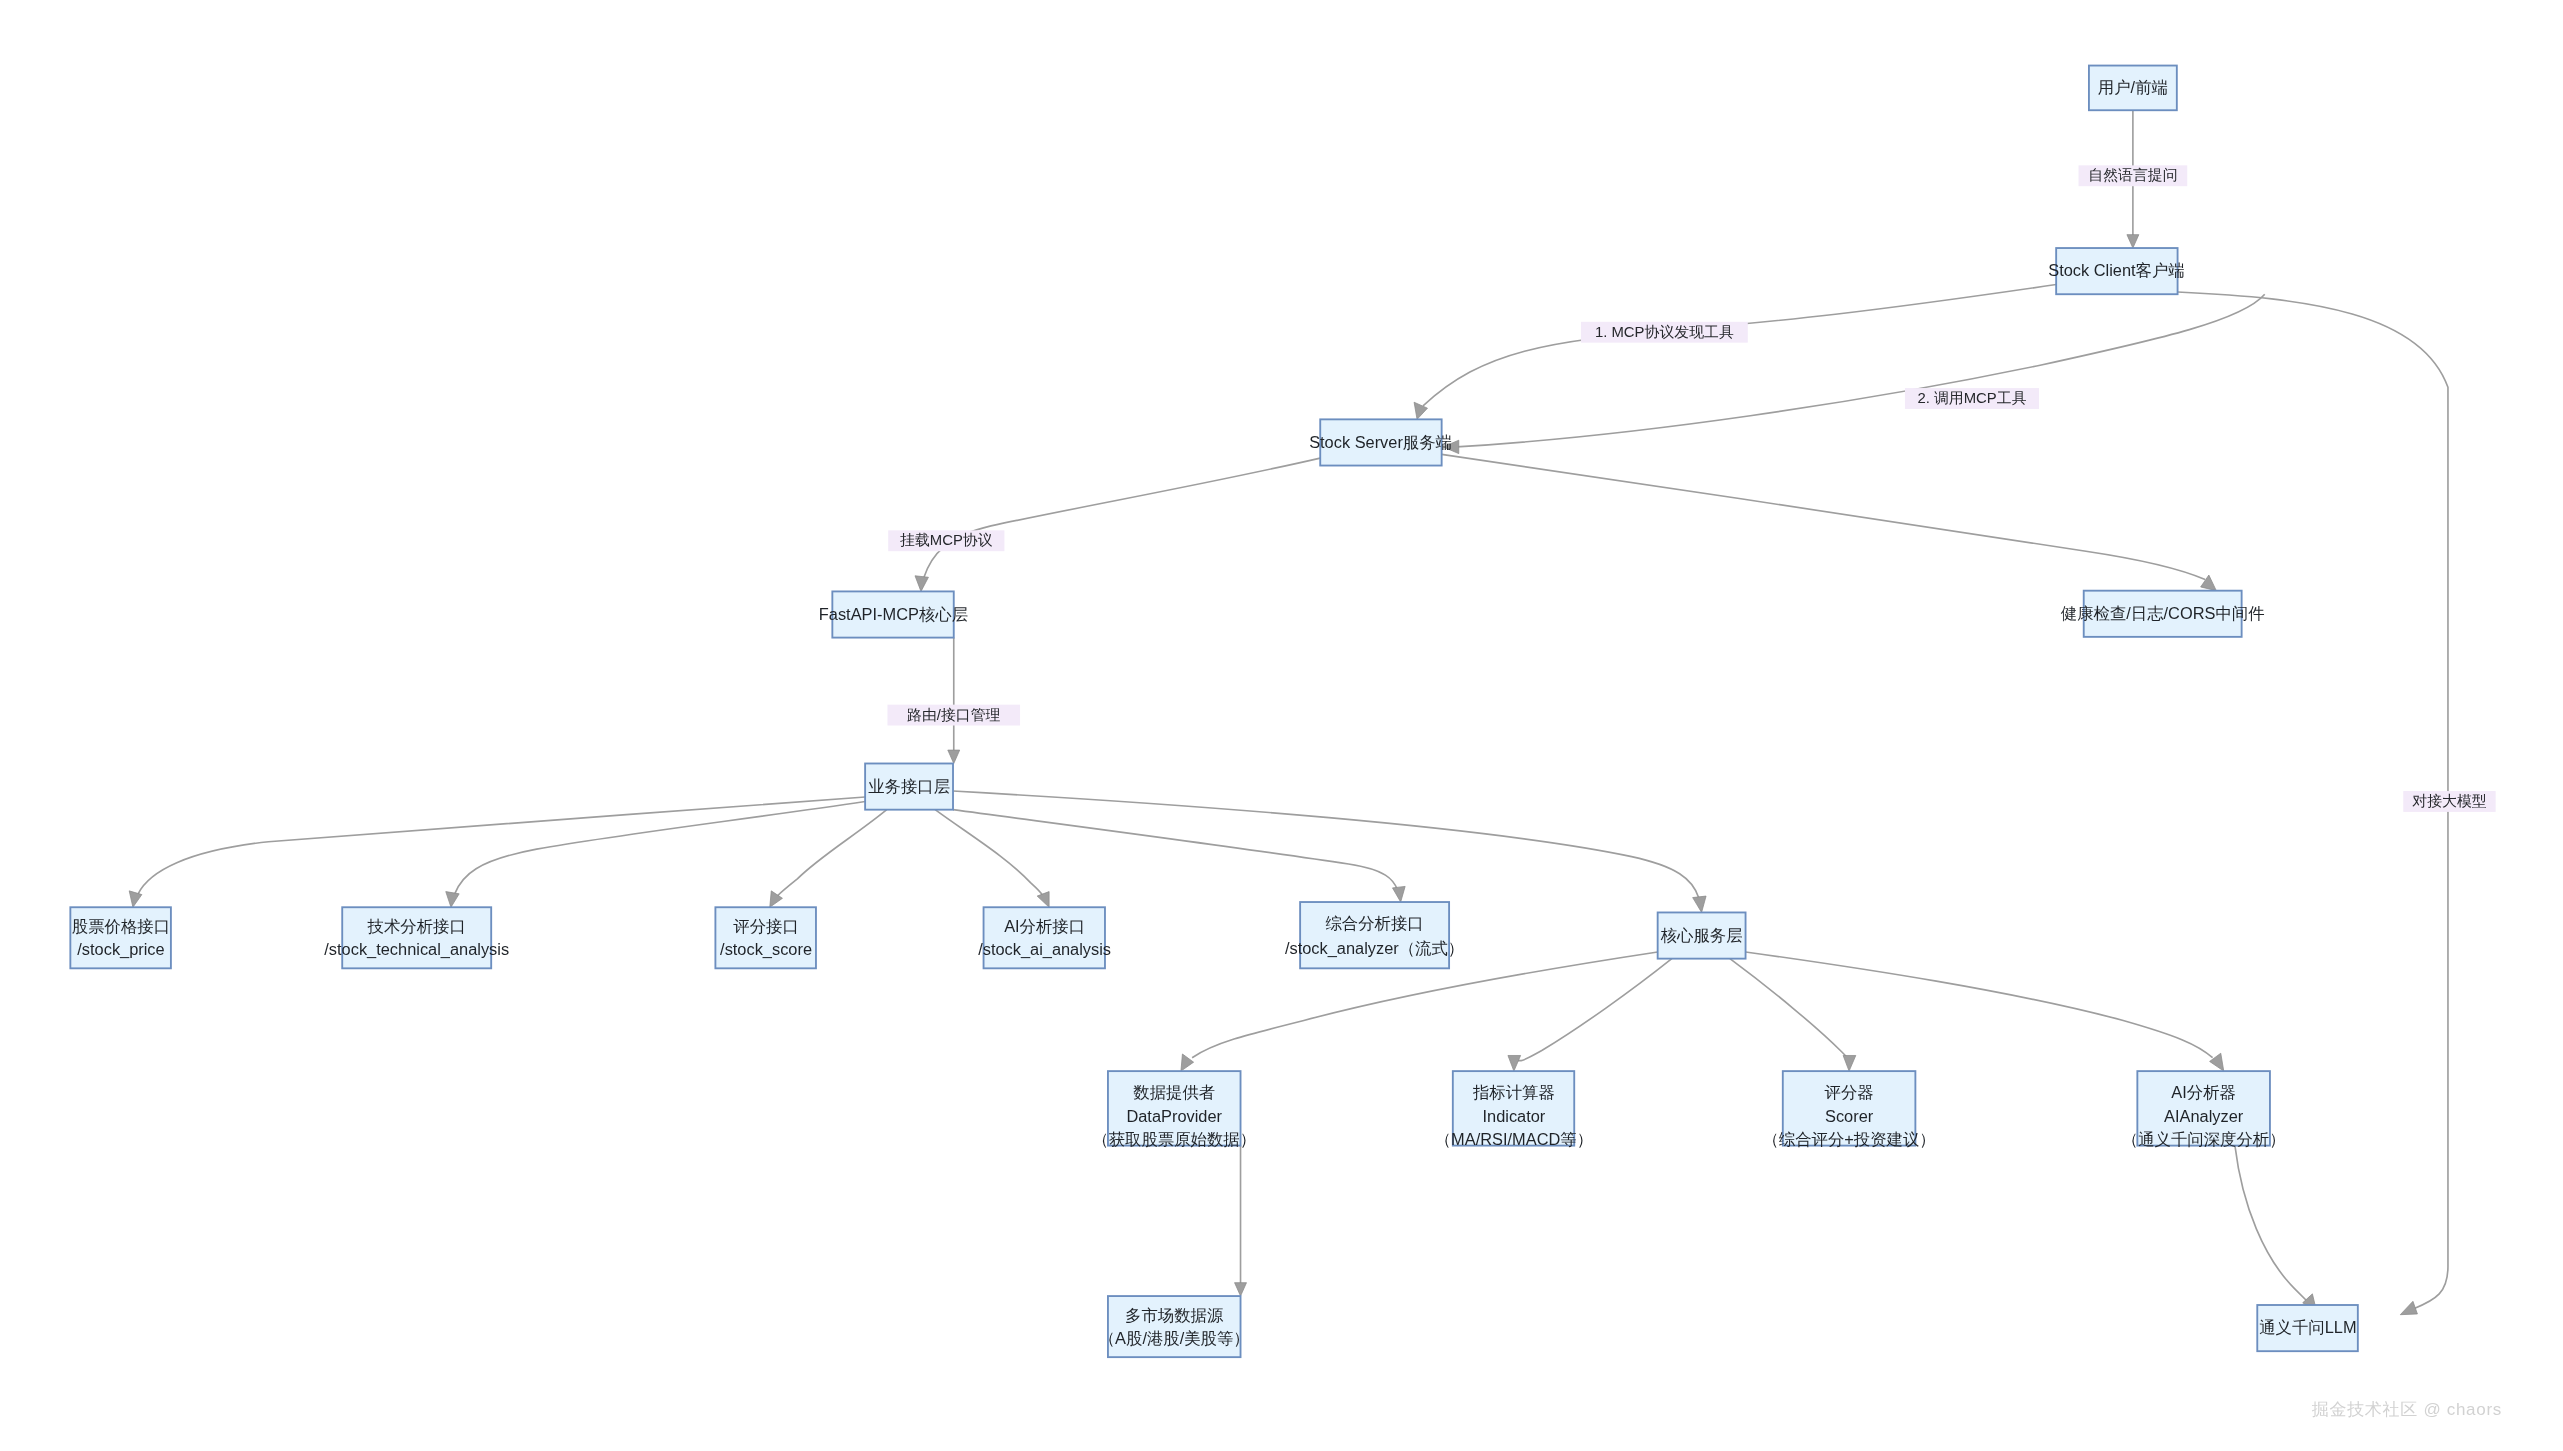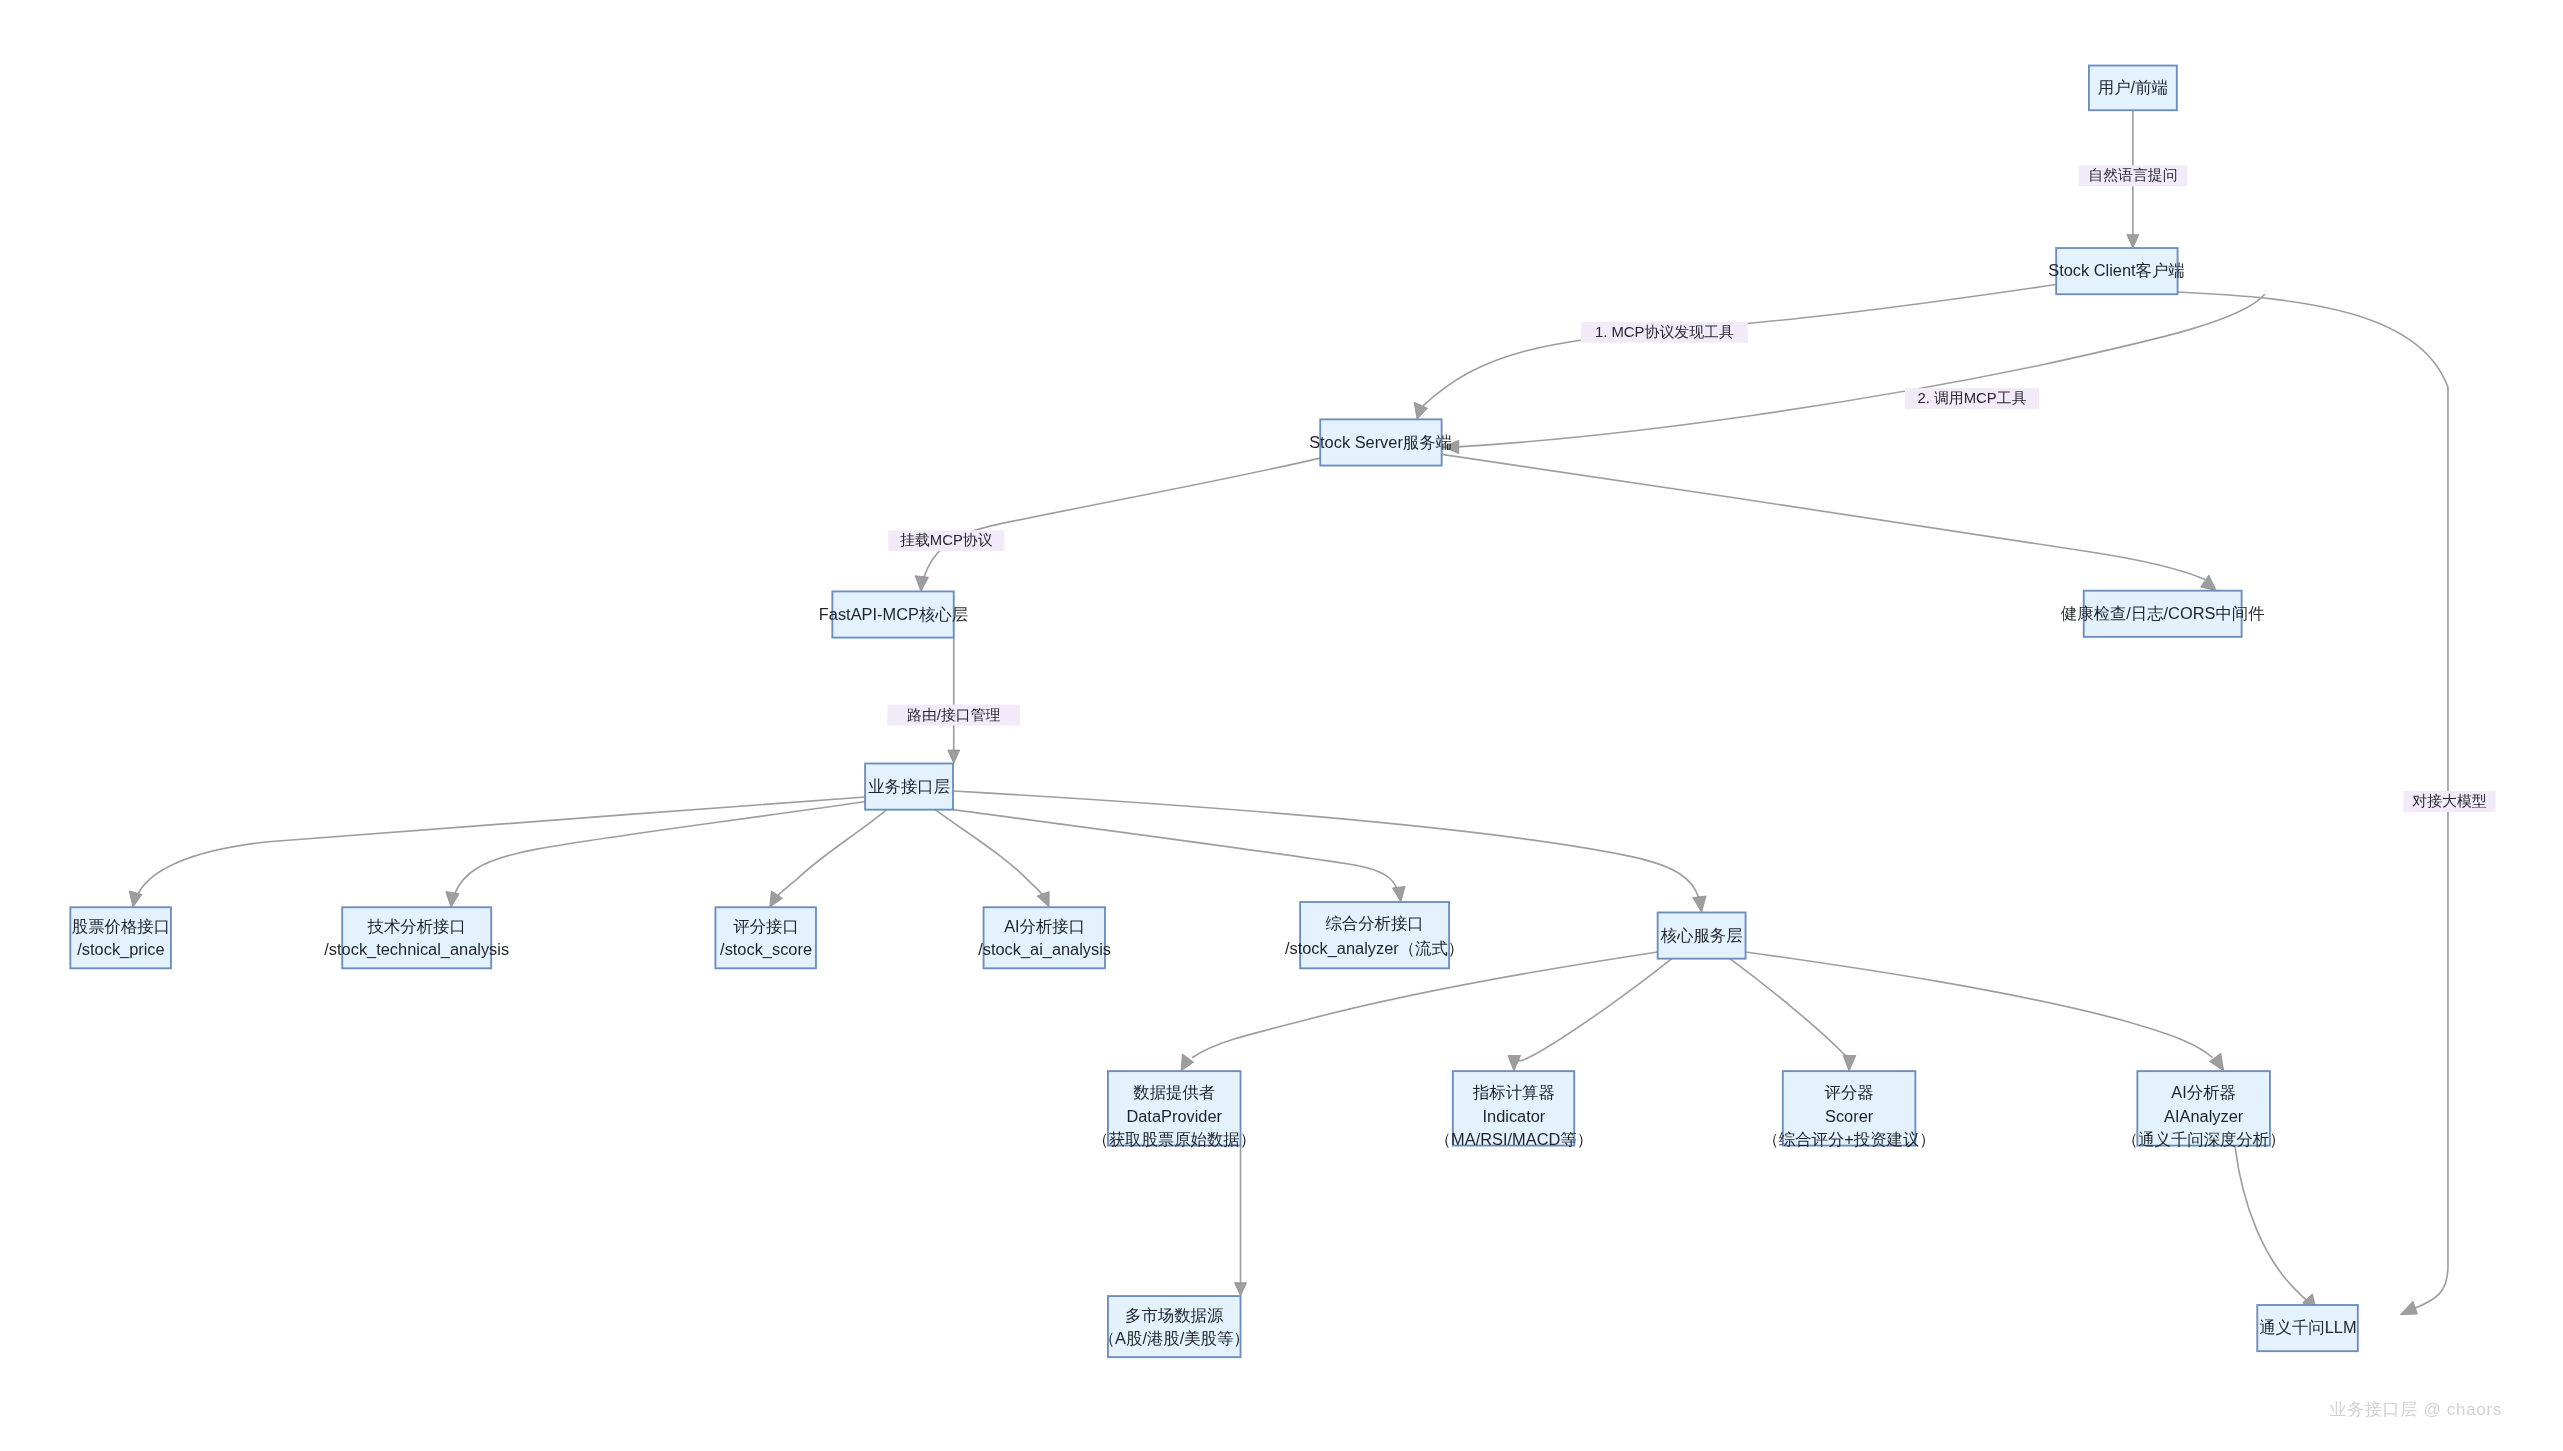--- a/index.html
+++ b/index.html
@@ -311,15 +311,15 @@
       </g>
 
       <g>
         <rect class="node-rect" x="1487" y="1740" width="178" height="82"></rect>
         <text class="node-label" x="1576" y="1767">多市场数据源</text>
         <text class="node-label" x="1576" y="1798">（A股/港股/美股等）</text>
       </g>
     </g>
   </svg>
 
-  <div class="watermark">业务接口层 @ chaors</div>
+  <div class="watermark">掘金技术社区 @ chaors</div>
 </div>
 
 
 </body></html>

